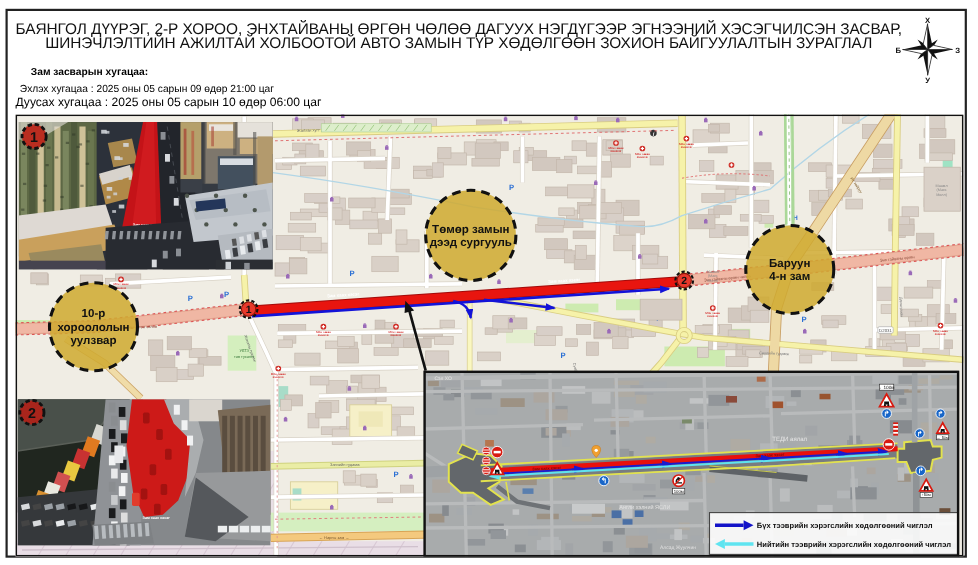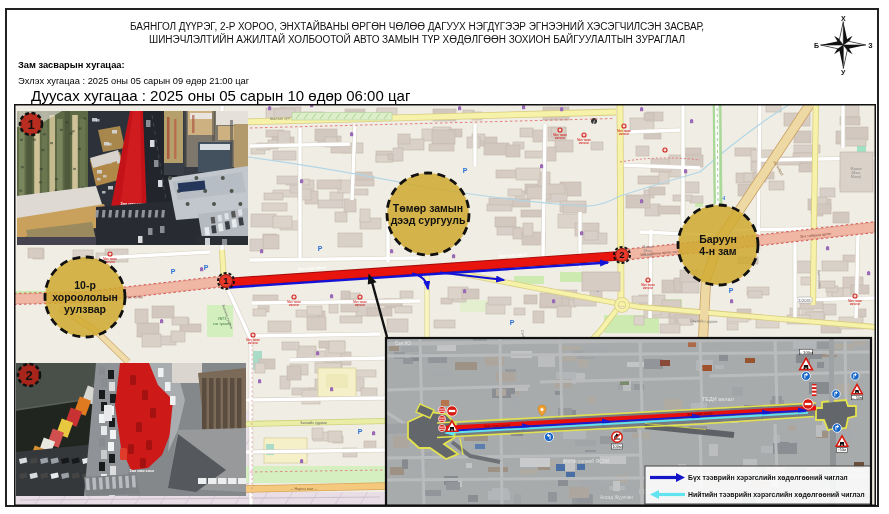--- a/index.html
+++ b/index.html
@@ -1,21 +1,21 @@
 <!DOCTYPE html>
 <html><head><meta charset="utf-8">
 <style>
 html,body{margin:0;padding:0;background:#fff;width:889px;height:514px;overflow:hidden}
 *{box-sizing:border-box}
 body{font-family:"Liberation Sans",sans-serif;position:relative}
 .frame{position:absolute;left:5px;top:8px;width:874px;height:499px;border:2px solid #222;background:#fff}
-.title{position:absolute;left:0px;top:20.2px;width:834px;text-align:center;font-size:10px;line-height:13.3px;color:#111;letter-spacing:-0.05px}
-.h1{position:absolute;left:18px;top:60px;font-size:9.3px;font-weight:bold;color:#000}
+.title{position:absolute;left:0px;top:20.2px;width:834px;text-align:center;font-size:14px;line-height:13.3px;color:#111;letter-spacing:-0.05px}
+.h1{position:absolute;left:28px;top:60px;font-size:9.3px;font-weight:bold;color:#000}
 .h2{position:absolute;left:18px;top:76px;font-size:9.3px;color:#000}
-.h3{position:absolute;left:31px;top:86.5px;font-size:15px;color:#000}
+.h3{position:absolute;left:14px;top:86.5px;font-size:11px;color:#000}
 </style></head><body>
 <div class="frame"></div>
 <div class="title">БАЯНГОЛ ДҮҮРЭГ, 2-Р ХОРОО, ЭНХТАЙВАНЫ ӨРГӨН ЧӨЛӨӨ ДАГУУХ НЭГДҮГЭЭР ЭГНЭЭНИЙ ХЭСЭГЧИЛСЭН ЗАСВАР,<br>ШИНЭЧЛЭЛТИЙН АЖИЛТАЙ ХОЛБООТОЙ АВТО ЗАМЫН ТҮР ХӨДӨЛГӨӨН ЗОХИОН БАЙГУУЛАЛТЫН ЗУРАГЛАЛ</div>
 <div class="h1">Зам засварын хугацаа:</div>
 <div class="h2">Эхлэх хугацаа : 2025 оны 05 сарын 09 өдөр 21:00 цаг</div>
 <div class="h3">Дуусах хугацаа : 2025 оны 05 сарын 10 өдөр 06:00 цаг</div>
 
 <svg style="position:absolute;left:810px;top:10px" width="70" height="70" viewBox="810 10 70 70">
 <g fill="#111" stroke="none">
 <polygon points="843.3,21.5 847.3,40 843.3,45 839.3,40"></polygon>

